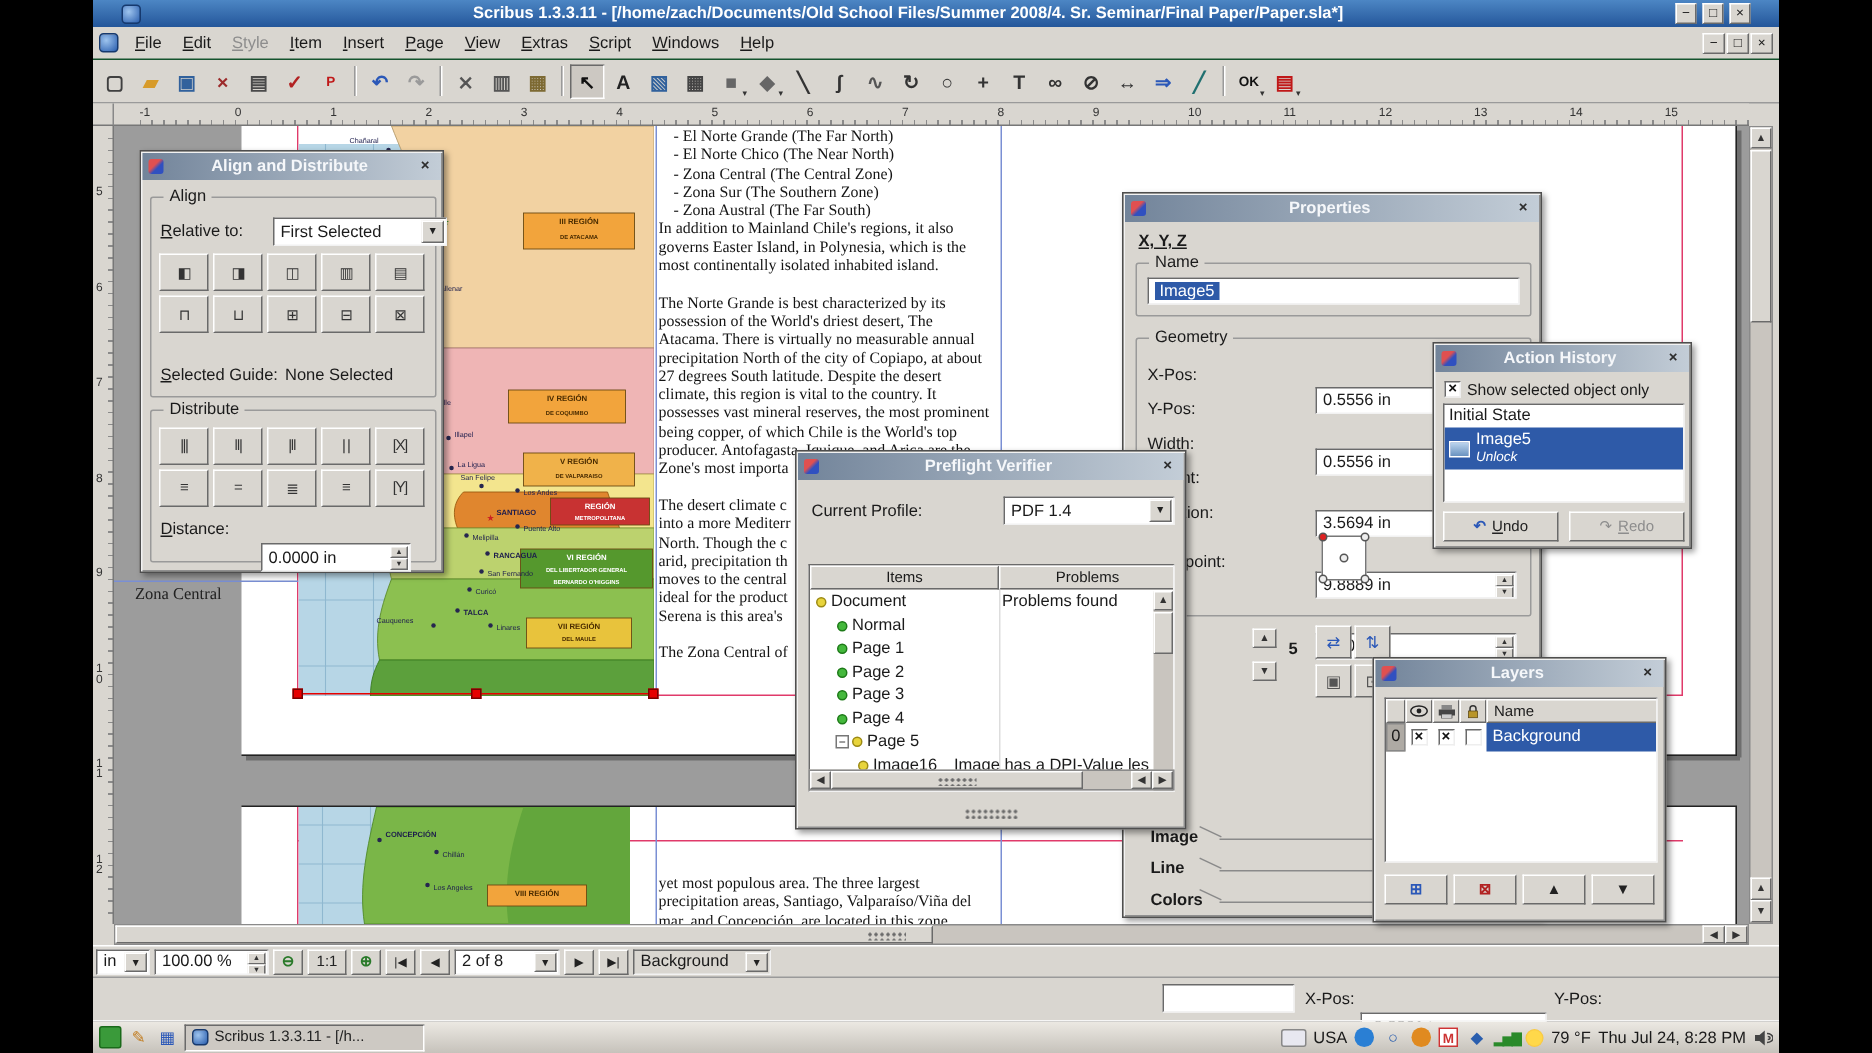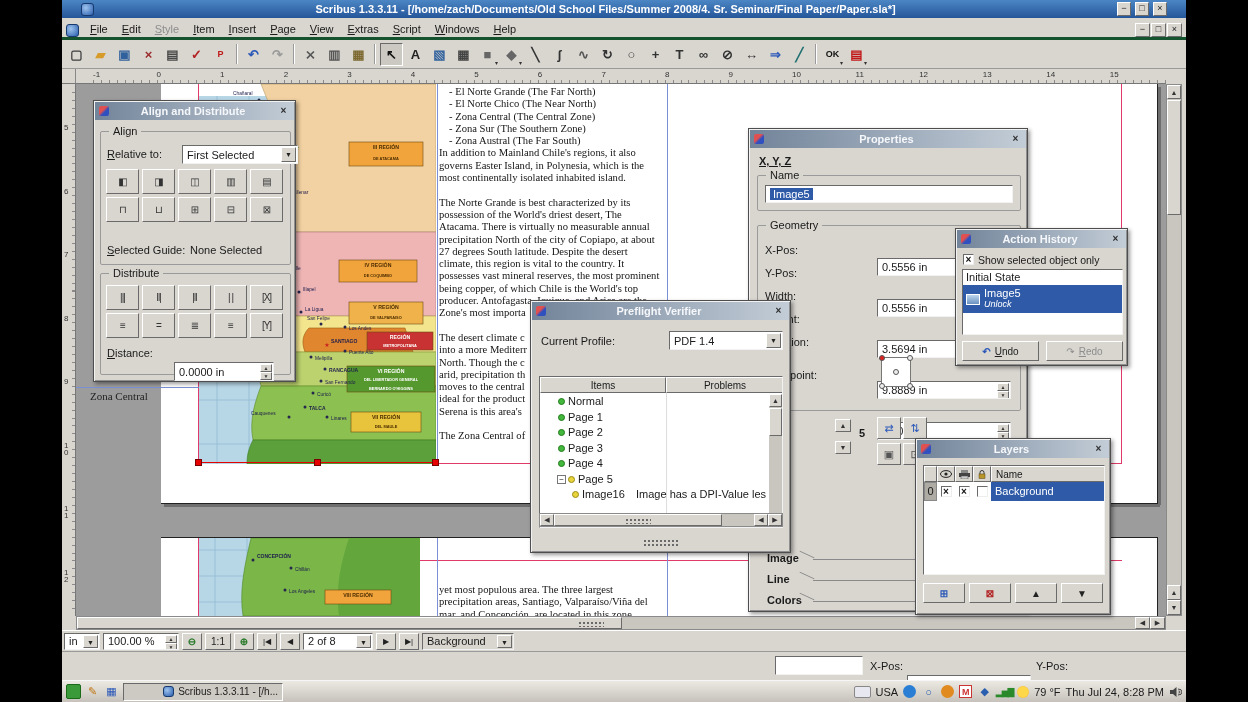--- a/index.html
+++ b/index.html
@@ -4,21 +4,21 @@
 <style>
   *{box-sizing:border-box;margin:0;padding:0}
   body{width:1248px;height:702px;position:relative;background:#000;font-family:"Liberation Sans",sans-serif;font-size:11px;color:#1a1a1a;overflow:hidden}
   .abs{position:absolute}
   #window{position:absolute;left:62px;top:0;width:1124px;height:681px;background:#d9d6d0}
   
   .titlebar{position:absolute;left:0;top:0;width:100%;height:18px;background:linear-gradient(180deg,#4c86c4,#24569a);display:flex;align-items:center;gap:4px;padding:0 19px}
   .titlebar .ttxt{flex:1;text-align:center;color:#fff;font-weight:bold;font-size:11px;white-space:nowrap;overflow:hidden}
   .applogo{width:13px;height:13px;border-radius:3px;background:radial-gradient(circle at 35% 35%,#9ec4ee,#2a5eae);border:1px solid #16396e}
   .tb-btn{width:14px;height:14px;background:#d9d6d0;border:1px solid;border-color:#fff #6a6a6a #6a6a6a #fff;font-size:9px;line-height:11px;text-align:center;color:#222}
-  .menubar{position:absolute;left:0;top:18px;width:100%;height:22px;border-bottom:3px solid #14532d;display:flex;align-items:flex-end;padding:0 4px}
+  .menubar{position:absolute;left:0;top:18px;width:100%;height:22px;border-bottom:1px solid #14532d;display:flex;align-items:center;padding:0 4px}
   .menu-item{padding:2px 7px;white-space:nowrap}
   .menu-item.disabled{color:#8d8d8d}
   .mdi-group{margin-left:auto;display:flex;gap:1px}
   .mdi-btn{width:15px;height:14px;background:#d9d6d0;border:1px solid;border-color:#fff #6a6a6a #6a6a6a #fff;font-size:9px;line-height:11px;text-align:center}
   .toolbar{position:absolute;left:0;top:40px;width:100%;height:29px;border-bottom:1px solid #9a9a9a;display:flex;align-items:center;gap:1px;padding:0 3px}
   .tbtn{width:23px;height:23px;display:flex;align-items:center;justify-content:center;position:relative;border:1px solid transparent}
   .tbtn.pressed{border-color:#6a6a6a #fff #fff #6a6a6a;background:#ccc8c2}
   .tglyph{font-size:13px;font-weight:bold}
   .tdd{position:absolute;right:0;bottom:-1px;font-size:6px;color:#333}
   .tsep{width:2px;height:20px;border-left:1px solid #9a9a9a;border-right:1px solid #fff;margin:0 3px}
@@ -711,20 +711,25 @@
     <div class="field abs" style="left:138px;top:30px;width:114px;height:19px">
       <span>PDF 1.4</span>
       <span class="cmbBtn">▼</span>
     </div>
     <div class="field abs" style="left:8px;top:56px;width:244px;height:152px;display:block;padding:0">
       <div class="lay-hcell" style="left:0;width:126px">Items</div>
       <div class="lay-hcell" style="left:126px;width:118px">Problems</div>
       <div class="abs" style="left:126px;top:16px;width:1px;height:134px;background:#ddd"></div>
       <div class="abs" style="left:0;top:17px;width:229px">
           <div class="prow">
+            <div class="pdot yellow" style="left: 4px;"></div>
+            <div class="plab" style="left: 14px;">Document</div>
+            <div class="pprob" style="left: 128px;">Problems found</div>
+          </div>
+          <div class="prow">
             <div class="pdot green" style="left: 18px;"></div>
             <div class="plab" style="left: 28px;">Normal</div>
           </div>
           <div class="prow">
             <div class="pdot green" style="left: 18px;"></div>
             <div class="plab" style="left: 28px;">Page 1</div>
           </div>
           <div class="prow">
             <div class="pdot green" style="left: 18px;"></div>
             <div class="plab" style="left: 28px;">Page 2</div>
@@ -810,21 +815,21 @@
     <div class="btn abs" style="left:99px;top:144px;width:42px;height:20px">▲</div>
     <div class="btn abs" style="left:145px;top:144px;width:42px;height:20px">▼</div>
   </div>
 
 </div>
 
 <div class="taskbar">
   <div class="trayico" style="background:#3a9a3a;border:1px solid #1a6a1a;border-radius:2px"></div>
   <div class="trayico" style="color:#c07818">✎</div>
   <div class="trayico" style="color:#2b58b8">▦</div>
-  <div class="btn" style="width:160px;height:18px;justify-content:flex-end;gap:4px;padding:0 4px;border-color:#6a6a6a #fff #fff #6a6a6a;background:#cdc9c3">
+  <div class="btn" style="width:160px;height:18px;justify-content:flex-start;gap:4px;padding:0 4px;border-color:#6a6a6a #fff #fff #6a6a6a;background:#cdc9c3">
     <span class="applogo" style="width:11px;height:11px"></span>
     <span style="white-space:nowrap;overflow:hidden">Scribus 1.3.3.11 - [/h...</span>
   </div>
   <div class="tray">
     <span class="trayico" style="width:17px;height:12px;background:#e8e8f0;border:1px solid #888;border-radius:2px"></span>
     <span>USA</span>
     <span class="trayico" style="background:#2a7fd4;border-radius:50%;width:13px;height:13px"></span>
     <span class="trayico" style="color:#2a5eae;font-weight:bold">○</span>
     <span class="trayico" style="background:#e08a20;border-radius:50%;width:13px;height:13px"></span>
     <span class="trayico" style="background:#fff;border:1px solid #c33;color:#c33;font-weight:bold;font-size:9px;width:13px;height:13px">M</span>

